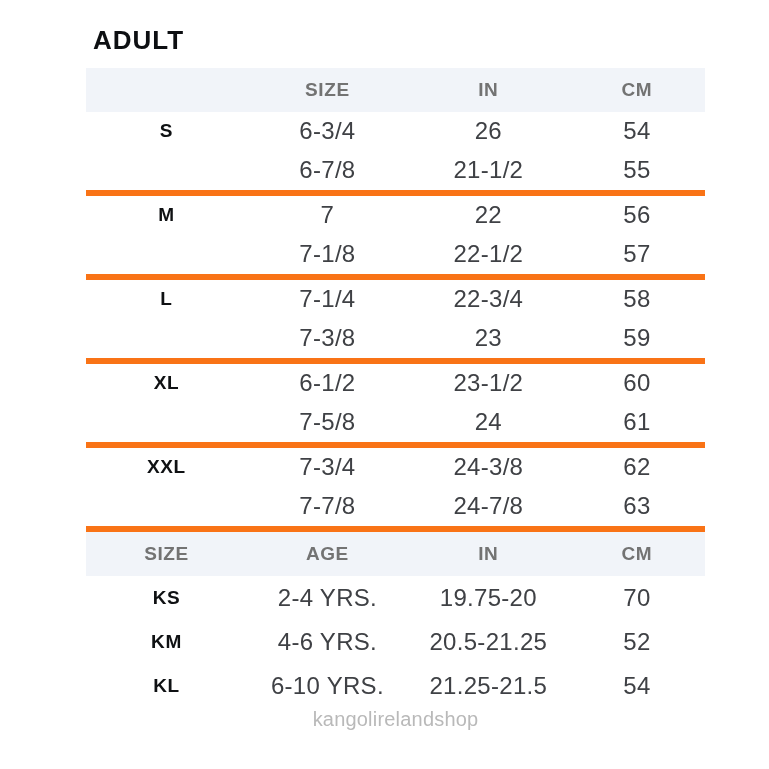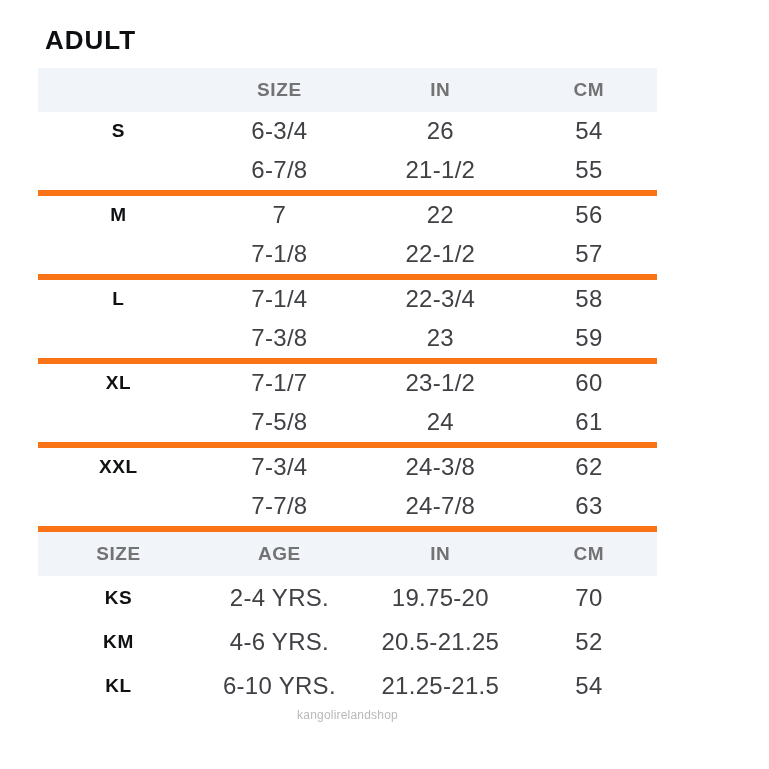--- a/index.html
+++ b/index.html
@@ -8,20 +8,21 @@
     background: #ffffff;
   }
   .page {
     width: 695px;
     height: 769px;
     box-sizing: border-box;
     padding: 26px 38px 0 38px;
     background: #ffffff;
     font-family: "Liberation Sans", sans-serif;
     overflow: hidden;
+    margin-left: 48px;
   }
   .section-title {
     font-size: 26px;
     font-weight: 800;
     color: #0d0f12;
     letter-spacing: 1px;
     margin: 0 0 13px 7px;
     line-height: 1.1;
   }
   .kids-title {
@@ -61,21 +62,21 @@
     font-weight: 700;
     font-size: 19px;
     color: #0f1113;
     letter-spacing: 0.6px;
   }
   table.adult tbody tr.group-end td {
     border-bottom: 6px solid #f97316;
   }
   .watermark {
     text-align: center;
-    font-size: 12px;
+    font-size: 20px;
     color: #b9b9b9;
     margin-top: 0px;
     letter-spacing: 0.2px;
   }
 </style>
 </head>
 <body>
 
 <div class="page">
 
@@ -128,21 +129,21 @@
             <td>58</td>
           </tr>
           <tr class="group-end">
             <td class="rowlabel"></td>
             <td>7-3/8</td>
             <td>23</td>
             <td>59</td>
           </tr>
           <tr>
             <td class="rowlabel">XL</td>
-            <td>7-1/7</td>
+            <td>6-1/2</td>
             <td>23-1/2</td>
             <td>60</td>
           </tr>
           <tr class="group-end">
             <td class="rowlabel"></td>
             <td>7-5/8</td>
             <td>24</td>
             <td>61</td>
           </tr>
           <tr>

